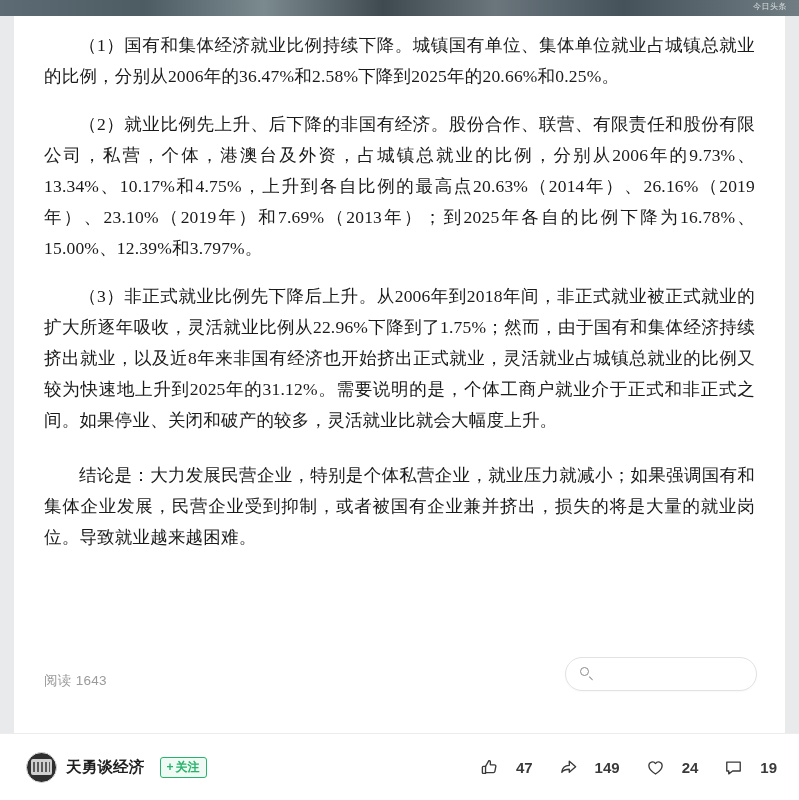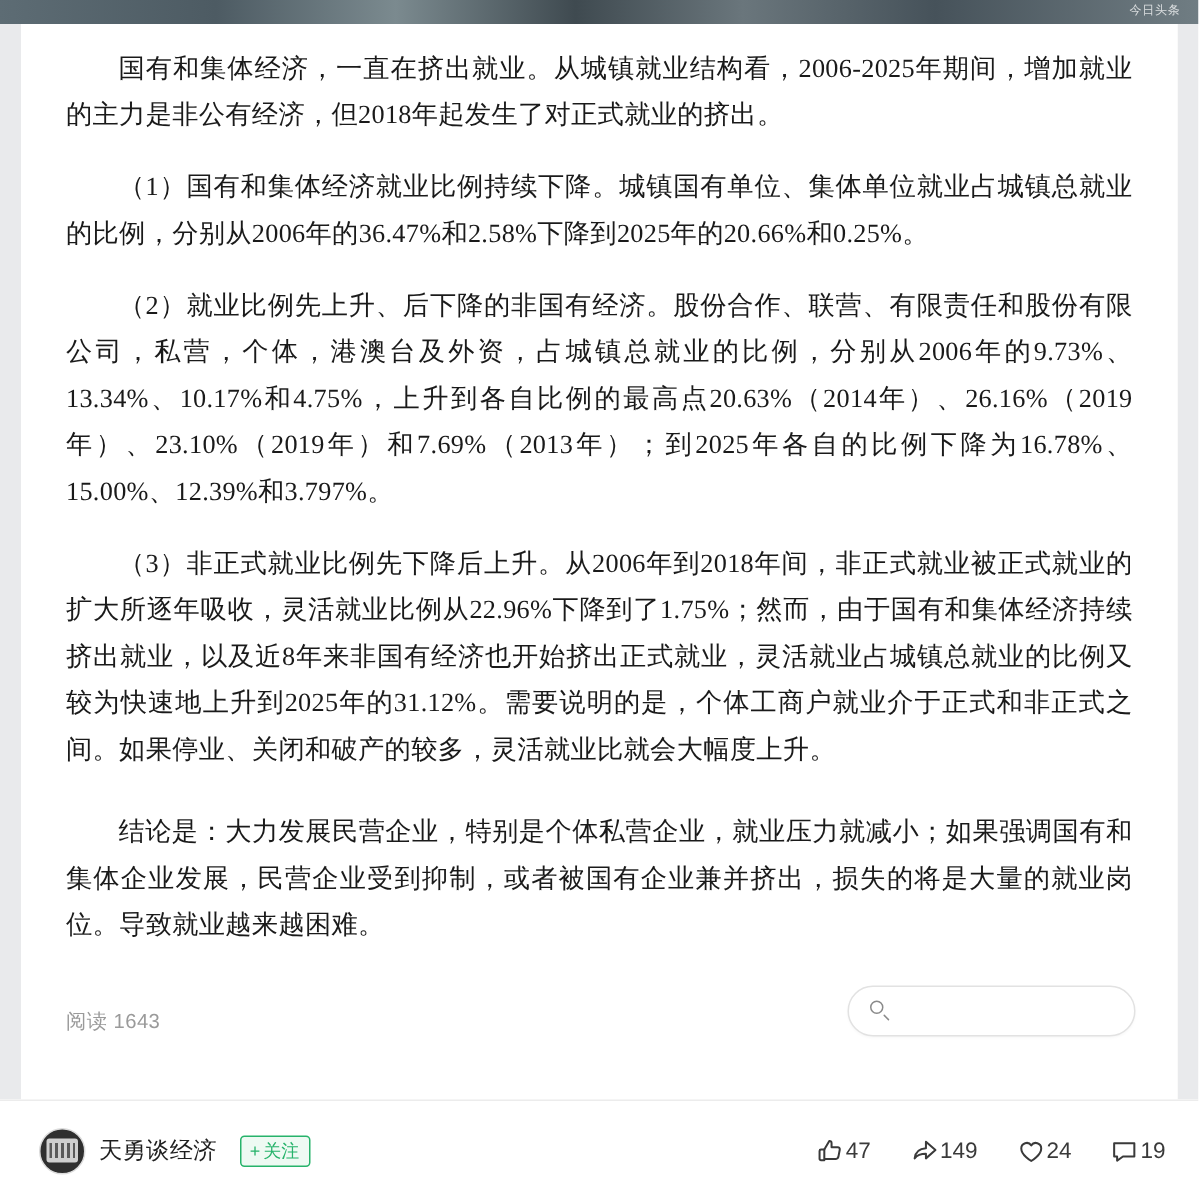--- a/index.html
+++ b/index.html
@@ -134,20 +134,21 @@
     left: 0;
     top: 733px;
     width: 799px;
     height: 67px;
     background: #ffffff;
     border-top: 1px solid #ececec;
     display: flex;
     align-items: center;
     box-sizing: border-box;
     padding: 0 22px 0 26px;
+    font-weight: bold;
   }
   .author-block {
     display: flex;
     align-items: center;
     gap: 9px;
   }
   .avatar {
     width: 29px; height: 29px;
     border-radius: 50%;
     background: #2f2f2f;
@@ -196,21 +197,21 @@
 
   .actions {
     margin-left: auto;
     display: flex;
     align-items: center;
     gap: 26px;
   }
   .action {
     display: flex;
     align-items: center;
-    gap: 1px;
+    gap: 17px;
     cursor: pointer;
   }
   .action .count {
     font-family: "Liberation Sans", sans-serif;
     font-size: 15px;
     color: #3a3a3a;
   }
   .icon-svg { display: block; }
 </style>
 </head>
@@ -219,21 +220,20 @@
 <div class="page">
 
   <div class="top-banner">
     <span class="wm">今日头条</span>
   </div>
 
   <div class="rail left"></div>
   <div class="rail right"></div>
 
   <div class="article">
-    <p class="para indent">国有和集体经济，一直在挤出就业。从城镇就业结构看，2006-2025年期间，增加就业的主力是非公有经济，但2018年起发生了对正式就业的挤出。</p>
     <p class="para indent">（1）国有和集体经济就业比例持续下降。城镇国有单位、集体单位就业占城镇总就业的比例，分别从2006年的36.47%和2.58%下降到2025年的20.66%和0.25%。</p>
     <p class="para indent">（2）就业比例先上升、后下降的非国有经济。股份合作、联营、有限责任和股份有限公司，私营，个体，港澳台及外资，占城镇总就业的比例，分别从2006年的9.73%、13.34%、10.17%和4.75%，上升到各自比例的最高点20.63%（2014年）、26.16%（2019年）、23.10%（2019年）和7.69%（2013年）；到2025年各自的比例下降为16.78%、15.00%、12.39%和3.797%。</p>
     <p class="para indent">（3）非正式就业比例先下降后上升。从2006年到2018年间，非正式就业被正式就业的扩大所逐年吸收，灵活就业比例从22.96%下降到了1.75%；然而，由于国有和集体经济持续挤出就业，以及近8年来非国有经济也开始挤出正式就业，灵活就业占城镇总就业的比例又较为快速地上升到2025年的31.12%。需要说明的是，个体工商户就业介于正式和非正式之间。如果停业、关闭和破产的较多，灵活就业比就会大幅度上升。</p>
     <p class="para indent conclusion">结论是：大力发展民营企业，特别是个体私营企业，就业压力就减小；如果强调国有和集体企业发展，民营企业受到抑制，或者被国有企业兼并挤出，损失的将是大量的就业岗位。导致就业越来越困难。</p>
   </div>
 
   <div class="read-count">阅读 1643</div>
 
   <div class="search-chip">
     <span class="magnifier">

